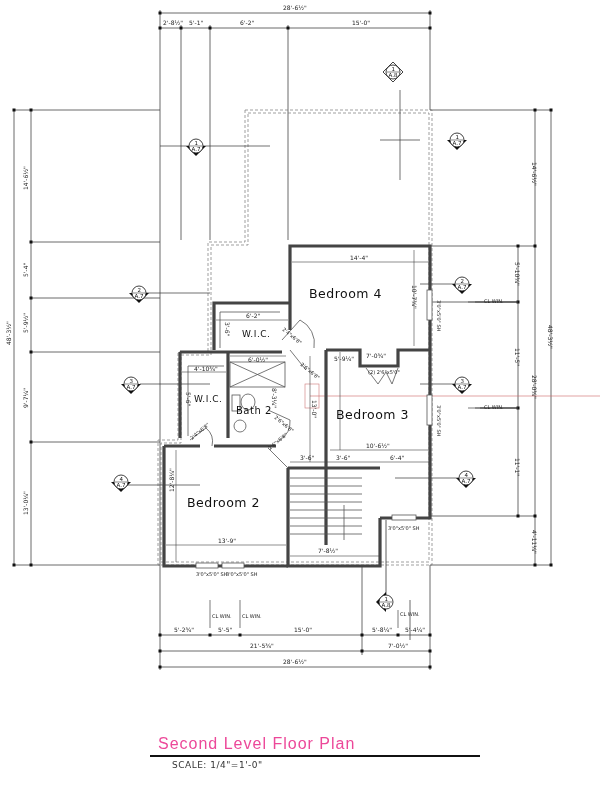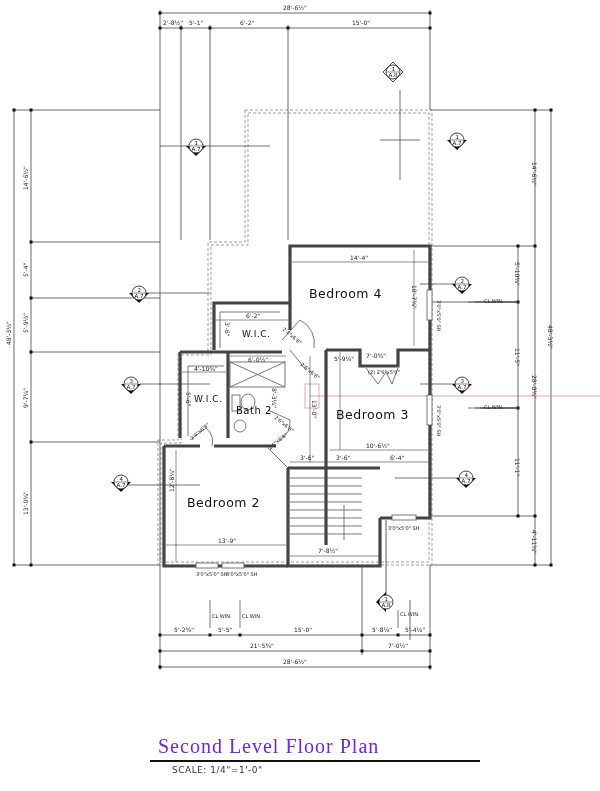--- a/index.html
+++ b/index.html
@@ -3,21 +3,21 @@
 <meta charset="utf-8">
 <style>
   html, body { margin:0; padding:0; background:#ffffff; }
   body { width:600px; height:791px; position:relative; overflow:hidden; font-family:"DejaVu Sans", sans-serif; }
   #plan { position:absolute; left:0; top:0; width:600px; height:791px; }
   .dim { font-family:"DejaVu Sans", sans-serif; font-size:6px; fill:#222; }
   .room { font-family:"DejaVu Sans", sans-serif; font-size:12.5px; fill:#111; letter-spacing:0.5px; }
   .small { font-family:"DejaVu Sans", sans-serif; font-size:5px; fill:#222; }
   .tag { font-family:"DejaVu Sans", sans-serif; font-size:5.5px; fill:#111; }
   .title-wrap { position:absolute; left:150px; top:735px; width:330px; }
-  .title { font-family:Liberation Serif, serif; font-size:20px; color:#6d28d9; letter-spacing:1px; padding-left:8px; white-space:nowrap; }
+  .title { font-family:Liberation Sans, sans-serif; font-size:16px; color:#ec4899; letter-spacing:1px; padding-left:8px; white-space:nowrap; }
   .title-rule { height:2px; background:#111; margin-top:2px; width:330px; }
   .scale { font-family:"DejaVu Sans", sans-serif; font-size:9px; color:#333; margin-top:3px; padding-left:22px; letter-spacing:0.5px; }
 </style>
 </head>
 <body>
 
 <svg id="plan" viewBox="0 0 600 791" xmlns="http://www.w3.org/2000/svg">
   <defs>
     <g id="tick">
         <rect x="-1.5" y="-1.5" width="3" height="3" fill="#111"></rect>

